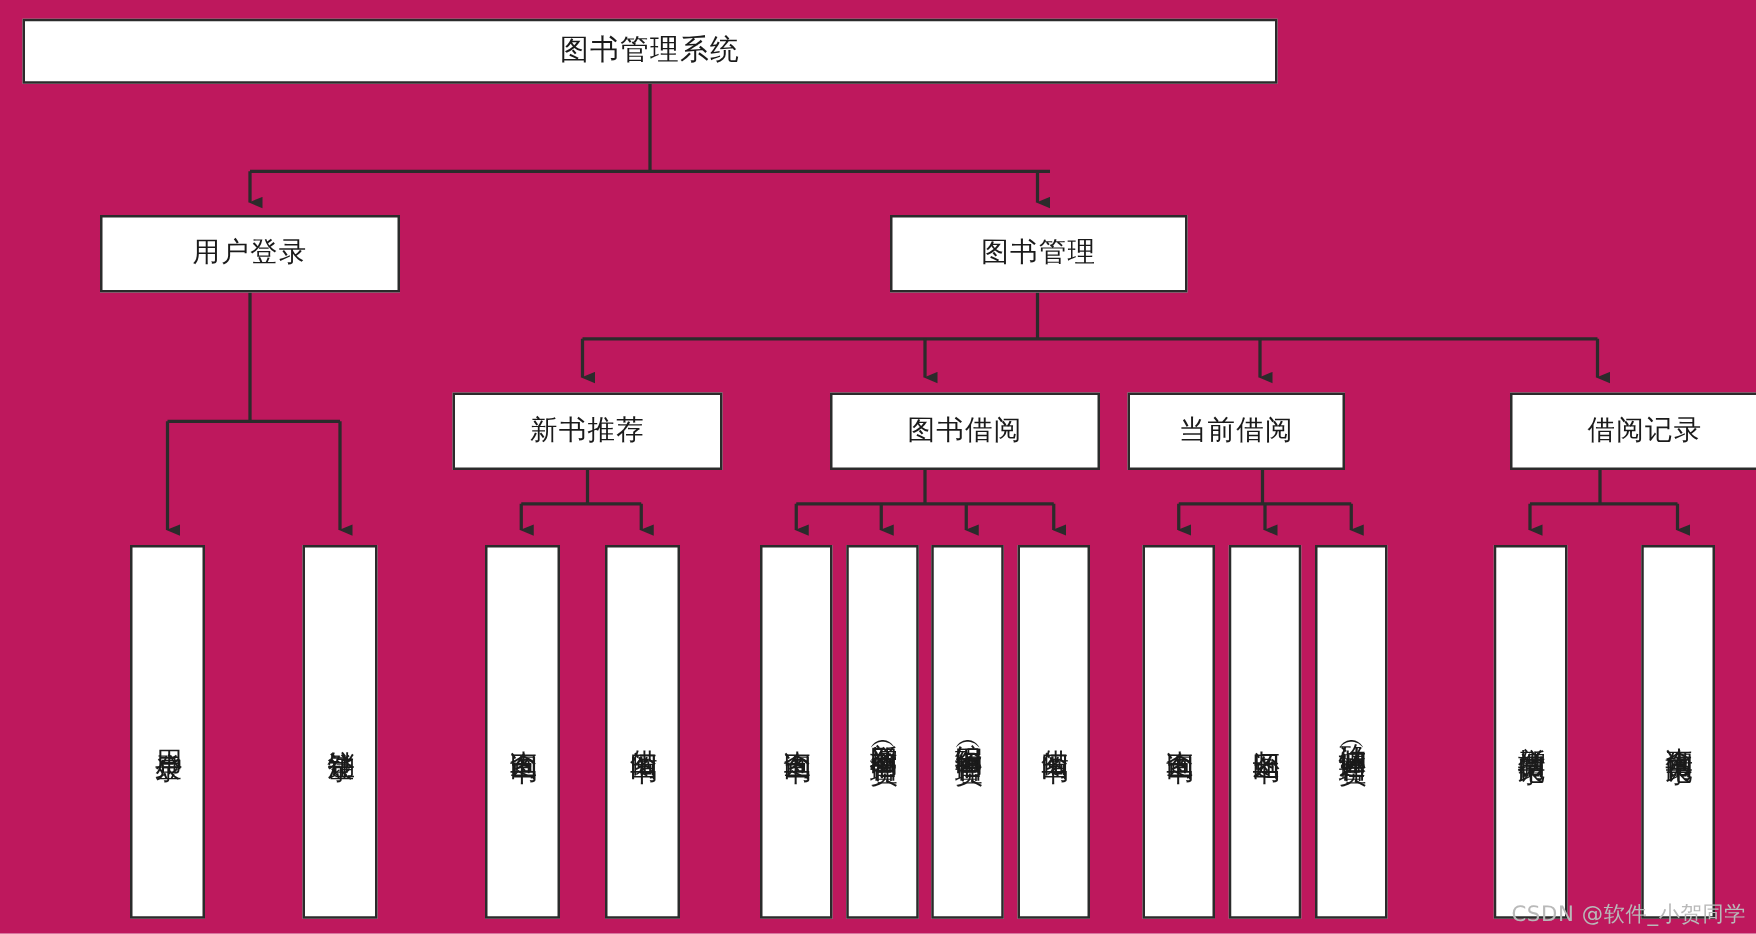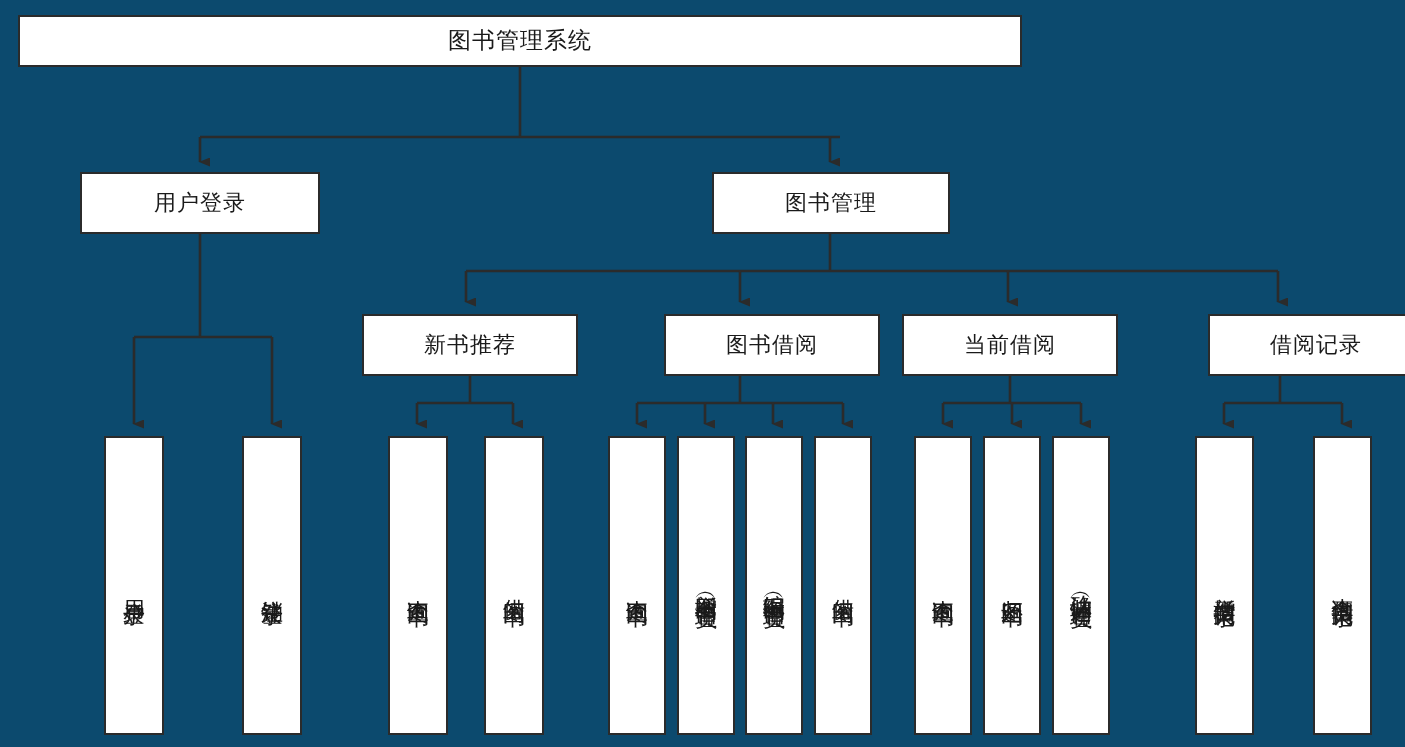--- a/index.html
+++ b/index.html
@@ -7,21 +7,21 @@
     padding: 0;
     background: #ffffff;
   }
   body {
     font-family: "DejaVu Sans", "Liberation Sans", sans-serif;
   }
   #canvas {
     position: relative;
     width: 1405px;
     height: 747px;
-    background: #0c4a6e;
+    background: #be185d;
     overflow: hidden;
   }
   svg.connectors {
     position: absolute;
     left: 0;
     top: 0;
     width: 1405px;
     height: 747px;
     pointer-events: none;
   }
@@ -133,21 +133,21 @@
   <div class="node horiz" style="left:362px; top:314px; width:216px; height:62px;">
     <span>新书推荐</span>
   </div>
 
   <div class="node horiz" style="left:712px; top:172px; width:238px; height:62px;">
     <span>图书管理</span>
   </div>
   <div class="node horiz" style="left:632px; top:314px; width:216px; height:62px;margin-left:32px;">
     <span>图书借阅</span>
   </div>
-  <div class="node horiz" style="left:902px; top:314px; width:216px; height:62px;">
+  <div class="node horiz" style="left:902px; top:314px; width:174px; height:62px;">
     <span>当前借阅</span>
   </div>
   <div class="node horiz" style="left:1172px; top:314px; width:216px; height:62px;margin-left:36px;">
     <span>借阅记录</span>
   </div>
 
   <div class="node vert" style="left:104px; top:436px; width:60px; height:299px;">
     <span class="vlabel">用户登录</span>
   </div>
   <div class="node vert" style="left:242px; top:436px; width:60px; height:299px;">
@@ -184,14 +184,15 @@
     <span class="vlabel">确认归还（管理员）</span>
   </div>
 
   <div class="node vert" style="left:1195px; top:436px; width:59px; height:299px;">
     <span class="vlabel">新增借阅记录</span>
   </div>
   <div class="node vert" style="left:1313px; top:436px; width:59px; height:299px;">
     <span class="vlabel">查询借阅记录</span>
   </div>
 
+  <div class="watermark">CSDN @软件_小贺同学</div>
 
 </div>
 
 </body></html>

